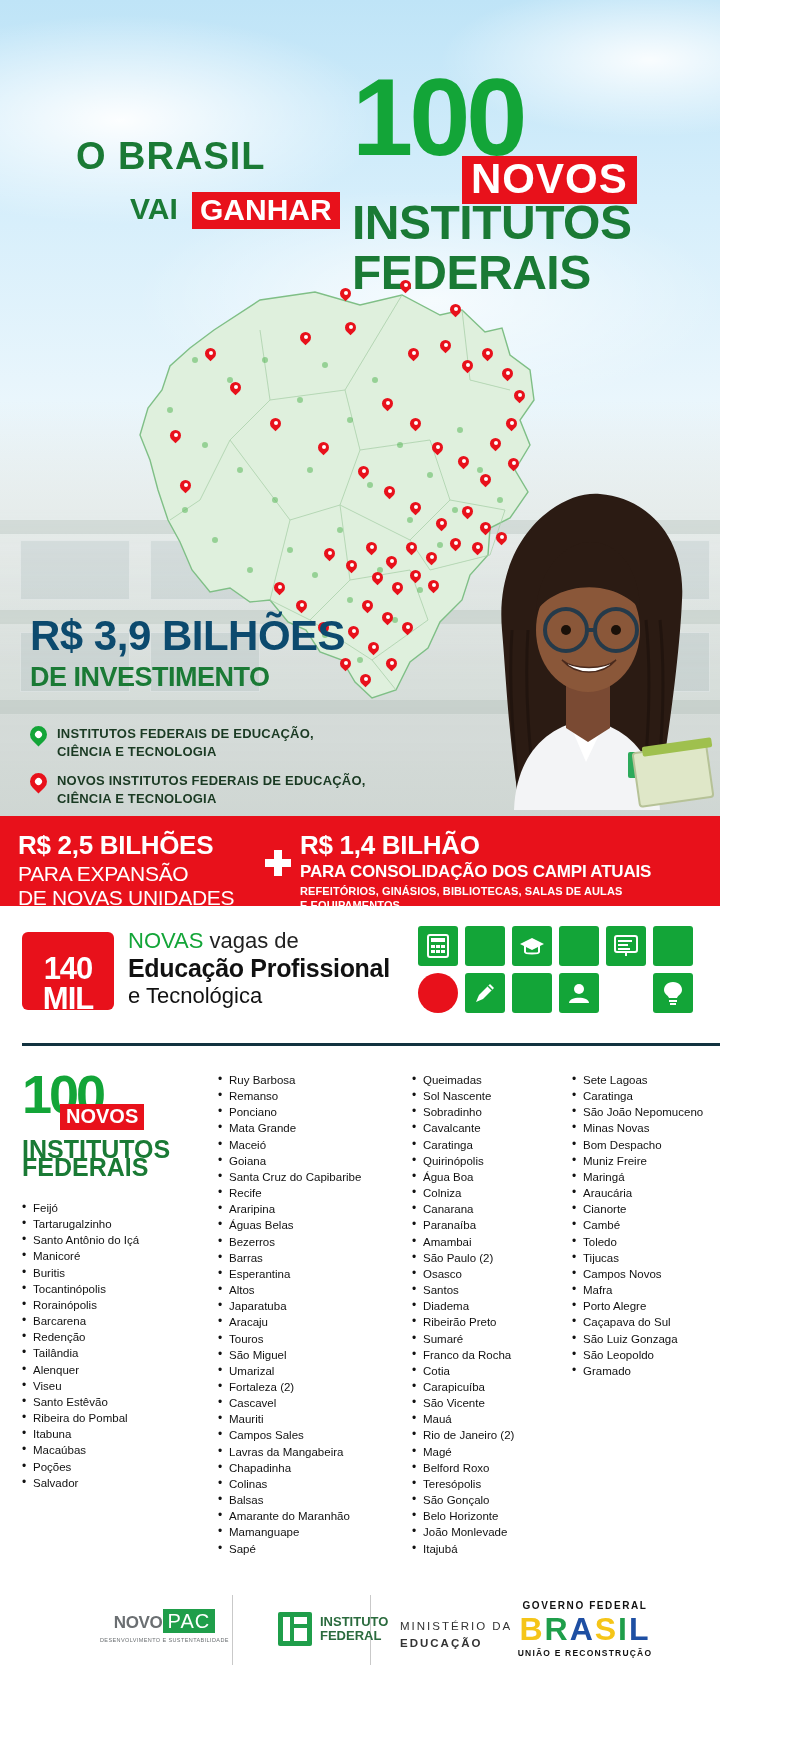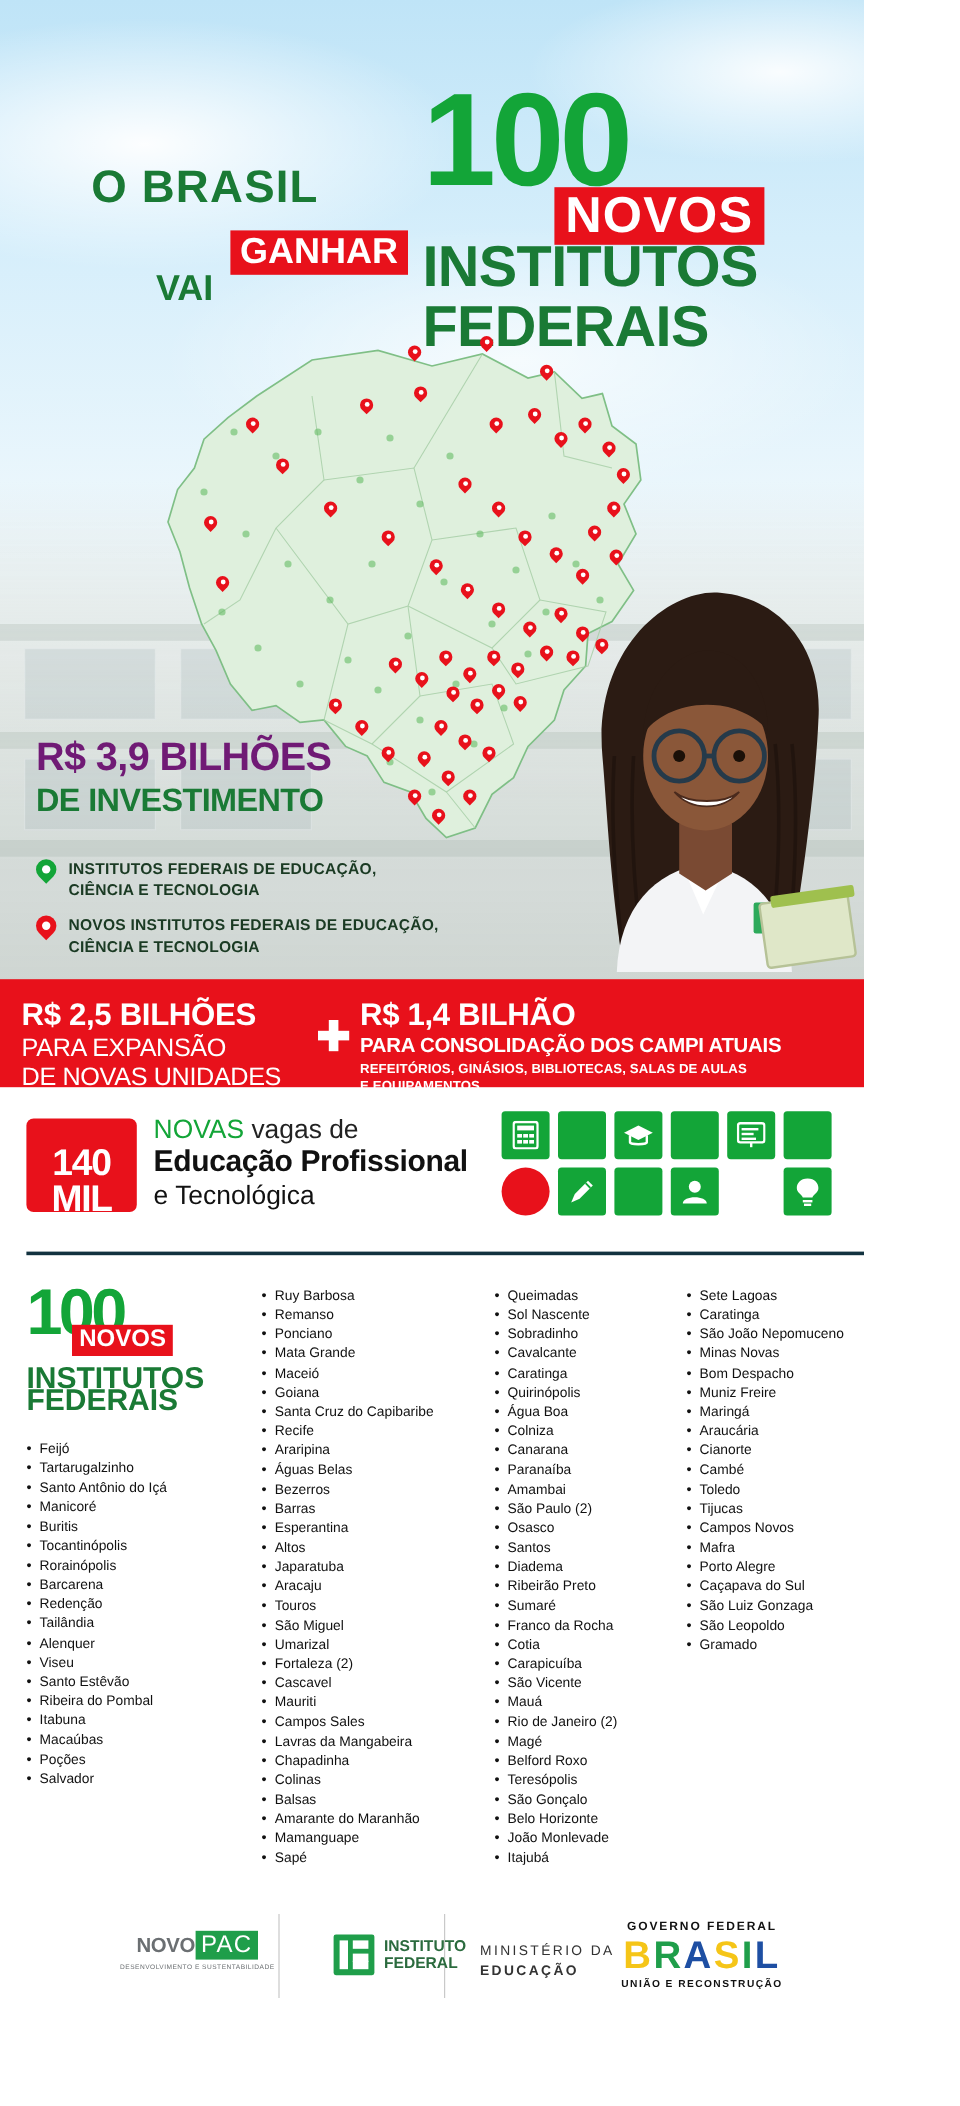--- a/index.html
+++ b/index.html
@@ -33,21 +33,21 @@
   .glass { position:absolute; background: rgba(150,170,175,0.25); border:1px solid rgba(255,255,255,0.35); }
 
   
   .title-block { position:absolute; left:0; top:40px; width:800px; height:260px; }
   .t-brasil {
     position:absolute; left:76px; top:95px;
     font-size:38px; font-weight:bold; color:#1a7a35; letter-spacing:1px;
   }
   .t-vai {
     position:absolute; left:130px; top:152px;
-    font-size:30px; font-weight:bold; color:#1a7a35; letter-spacing:0px;margin-top:32px;
+    font-size:30px; font-weight:bold; color:#1a7a35; letter-spacing:0px;
   }
   .t-ganhar {
     position:absolute; left:192px; top:152px;
     font-size:30px; font-weight:bold; color:#ffffff; background:#e8111b;
     padding:3px 8px 4px 8px; letter-spacing:0px; line-height:1;
   }
   .t-100 {
     position:absolute; left:352px; top:30px;
     font-size:110px; font-weight:bold; color:#13a538; letter-spacing:-4px; line-height:0.85;
   }
@@ -76,21 +76,21 @@
   .pin::after {
     content:""; position:absolute; left:3.5px; top:3.2px; width:4px; height:4px;
     border-radius:50%; background:#fff;
   }
 
   
   .student { position:absolute; right:0px; top:480px; width:270px; height:330px; }
 
   
   .invest { position:absolute; left:30px; top:612px; width:420px; }
-  .invest-1 { font-size:33px; font-weight:bold; color:#701a75; letter-spacing:-0.5px; }
+  .invest-1 { font-size:42px; font-weight:bold; color:#0c4a6e; letter-spacing:-0.5px; }
   .invest-2 { font-size:27px; font-weight:bold; color:#1a7a35; letter-spacing:-0.5px; margin-top:2px; }
   .legend { margin-top:32px; }
   .legend-row { display:flex; align-items:flex-start; margin-bottom:12px; }
   .legend-pin { width:17px; height:23px; position:relative; flex:0 0 17px; margin-right:10px; margin-top:1px;}
   .legend-pin i { position:absolute; left:0; top:0; width:17px; height:17px; border-radius:50% 50% 50% 0; transform:rotate(-45deg); display:block; }
   .legend-pin i::after { content:""; position:absolute; left:5px; top:5px; width:7px; height:7px; border-radius:50%; background:#fff; }
   .legend-pin.green i { background:#13a538; }
   .legend-pin.red i { background:#e8111b; }
   .legend-text { font-size:13px; font-weight:bold; color:#1a3a23; line-height:1.35; letter-spacing:0.2px; }
 

